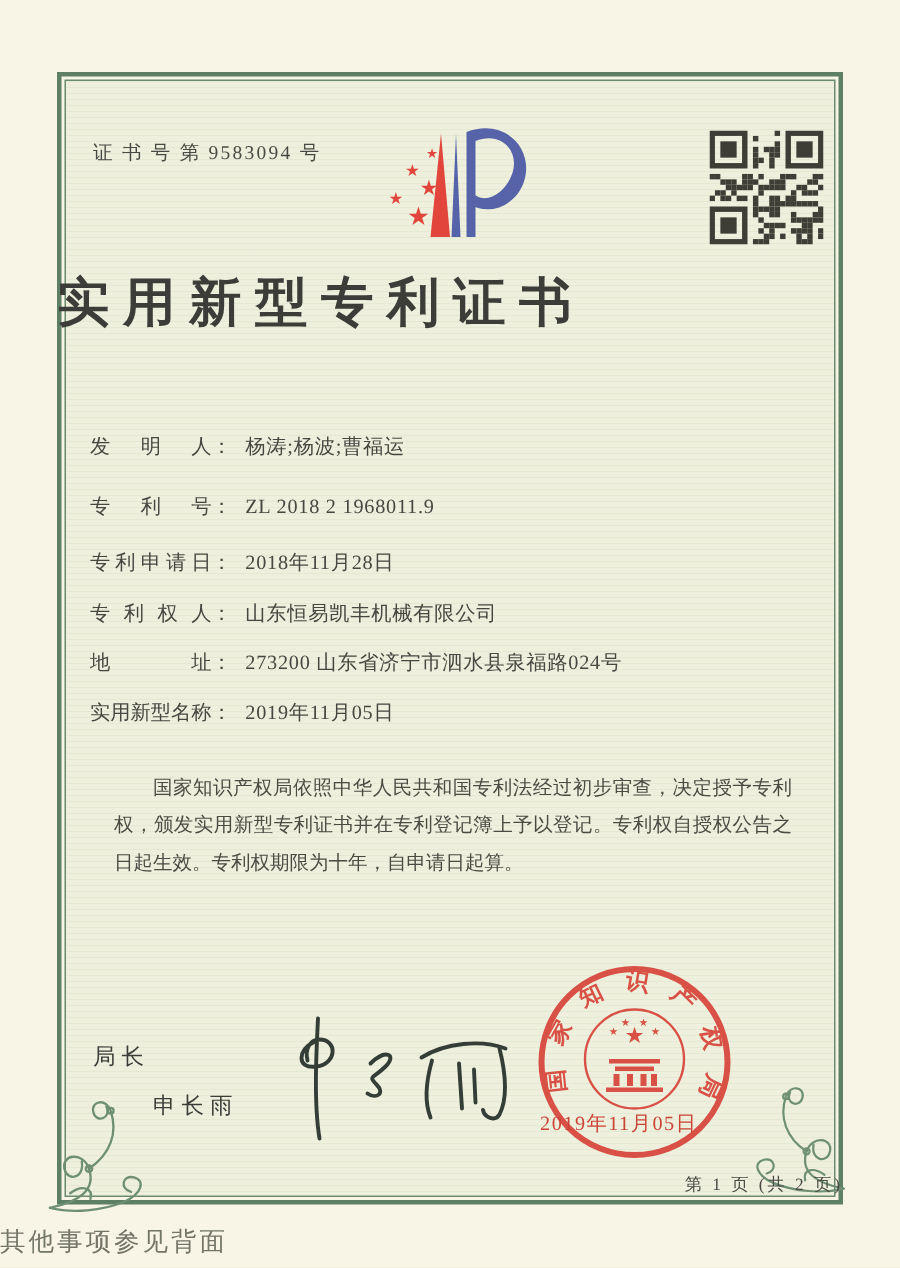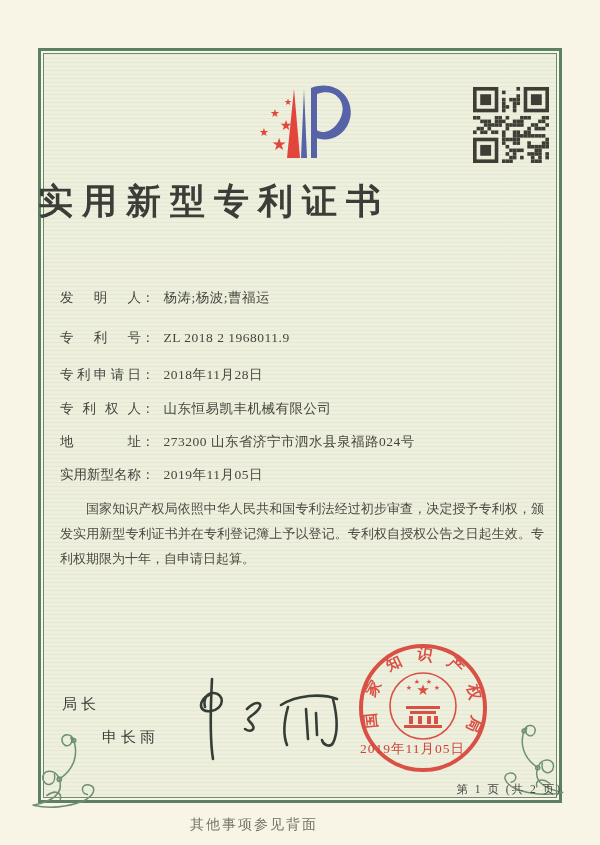--- a/index.html
+++ b/index.html
@@ -36,30 +36,30 @@
     vertical-align:bottom;letter-spacing:0;
   }
   .fcolon{display:inline-block;margin-right:9px;}
   .fvalue{letter-spacing:0.5px;}
   .pair2{position:absolute;left:270px;top:0;}
   
   .body-text{
     position:absolute;left:60px;top:497px;width:484px;
     font-size:13px;line-height:1.92;color:#4c4a43;text-align:justify;
   }
-  .body-text p{margin:0;text-indent:2em;}
+  .body-text p{margin:16px;text-indent:2em;}
   
   .signer{position:absolute;left:62px;font-size:15px;letter-spacing:4px;color:#3c3c38;}
   .signer-title{top:695px;}
   .signer-name{top:728px;margin-left:40px;}
   .signature{position:absolute;left:185px;top:665px;width:170px;height:100px;}
   .seal{position:absolute;left:353px;top:638px;width:140px;height:140px;opacity:0.93;}
   .seal-date{position:absolute;left:360px;top:740px;font-size:13.5px;letter-spacing:1px;color:#cc4438;}
   .page-num{position:absolute;left:38px;top:782px;width:524px;text-align:right;font-size:11.5px;letter-spacing:2px;color:#4a4a44;}
-  .back-note{position:absolute;left:0;top:816px;width:508px;text-align:center;font-size:14px;letter-spacing:2px;color:#5c6052;opacity:.85;}
+  .back-note{position:absolute;left:0;top:816px;width:508px;text-align:left;font-size:17px;letter-spacing:2px;color:#5c6052;opacity:.85;}
   .ornament{position:absolute;pointer-events:none;}
   .orn-left{left:26px;top:728px;width:85px;height:82px;}
   .orn-right{left:490px;top:710px;width:78px;height:96px;transform:scaleX(-1);}
 </style>
 </head>
 <body>
 
 <div class="page">
 
   <div class="frame-outer">
@@ -80,20 +80,21 @@
     <g fill="none" stroke="#6f8f74" stroke-width="1.6" stroke-linecap="round">
       <path d="M6,80 C26,76 38,68 33,53 C29,41 14,43 16,53 C18,62 30,60 28,48"></path>
       <path d="M33,53 C48,43 53,28 48,13 C45,4 34,6 36,14 C38,22 49,18 45,10"></path>
       <path d="M6,80 C22,84 42,82 57,76 C70,70 72,61 64,59 C56,57 54,67 62,69"></path>
       <path d="M20,70 C28,64 36,66 34,74"></path>
       <circle cx="33" cy="53" r="2.2"></circle>
       <circle cx="48" cy="13" r="2"></circle>
     </g>
   </svg>
 
+  <div class="cert-no">证 书 号 第 9583094 号</div>
 
   <svg class="logo" viewBox="0 0 130 97">
     <polygon points="61,9 54,78 67,78" fill="#e2453c"></polygon>
     <polygon points="71,9 68,78 74,78" fill="#5663a8"></polygon>
     <path d="M78,8 L78,78 L84,78 L84,14 C104,6 118,26 104,44 C96,54 86,54 82,48 L80,56 C92,64 110,58 116,42 C124,20 104,-2 78,8 Z" fill="#5663a8"></path>
     <g fill="#e2453c" font-family="'DejaVu Sans',sans-serif" text-anchor="middle">
       <text x="55" y="25" font-size="9">★</text>
       <text x="42" y="37" font-size="11">★</text>
       <text x="53" y="50" font-size="14">★</text>
       <text x="31" y="56" font-size="11">★</text>

